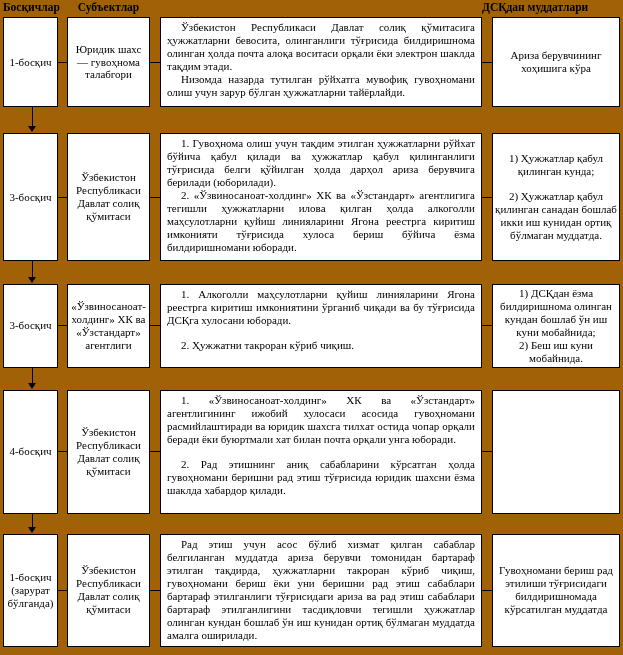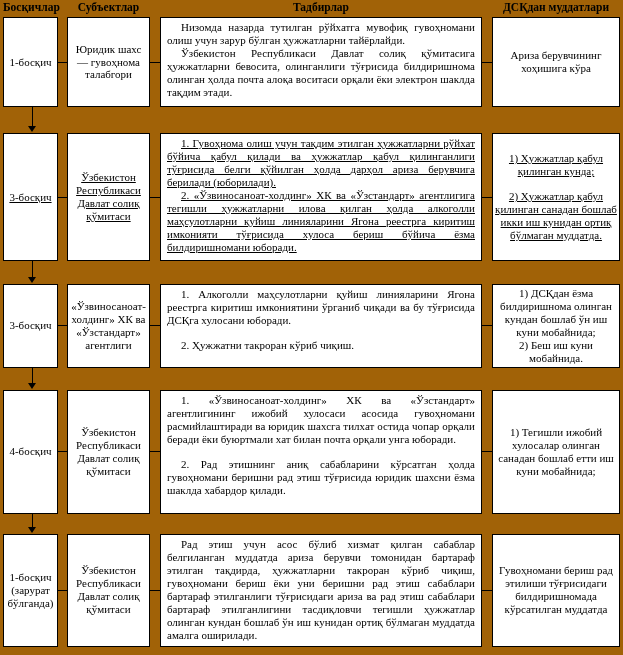--- a/index.html
+++ b/index.html
@@ -79,56 +79,55 @@
     border-right: 4.5px solid transparent;
     border-top: 6px solid #000;
   }
   
   .g1 { height: 26px; } .g1 .stem { height: 19px; } .g1 .head { top: 19px; }
   .g2 { height: 23px; } .g2 .stem { height: 16px; } .g2 .head { top: 16px; }
   .g3 { height: 22px; } .g3 .stem { height: 15px; } .g3 .head { top: 15px; }
   .g4 { height: 20px; } .g4 .stem { height: 13px; } .g4 .head { top: 13px; }
   
   .r1 .box { min-height: 90px; }
-  .r2 .box { min-height: 128px; text-decoration: underline; }
+  .r2 .box { min-height: 128px; }
   .r3 .box { min-height: 82px; }
   .r4 .box { min-height: 124px; }
   .r5 .box { min-height: 113px; }
 </style>
 </head>
 <body>
 
 <div class="page">
 
   <div class="thead">
     <div class="hcell">Босқичлар</div>
     <div></div>
     <div class="hcell">Субъектлар</div>
     <div></div>
-    <div class="hcell">Тадбирлар</div>
     <div></div>
     <div class="hcell">ДСҚдан муддатлари</div>
   </div>
 
   <div class="trow r1">
     <div class="box cellc">
         <div class="inner">
           <p>1-босқич</p>
         </div>
       </div>
     <div class="hline"></div>
     <div class="box cellc">
         <div class="inner">
           <p>Юридик шахс — гувоҳнома талабгори</p>
         </div>
       </div>
     <div class="hline"></div>
     <div class="box cellj">
+      <p>Ўзбекистон Республикаси Давлат солиқ қўмитасига ҳужжатларни бевосита, олинганлиги тўғрисида билдиришнома олинган ҳолда почта алоқа воситаси орқали ёки электрон шаклда тақдим этади.</p>
       <p>Низомда назарда тутилган рўйхатга мувофиқ гувоҳномани олиш учун зарур бўлган ҳужжатларни тайёрлайди.</p>
-      <p>Ўзбекистон Республикаси Давлат солиқ қўмитасига ҳужжатларни бевосита, олинганлиги тўғрисида билдиришнома олинган ҳолда почта алоқа воситаси орқали ёки электрон шаклда тақдим этади.</p>
     </div>
     <div class="hline"></div>
     <div class="box cellc">
         <div class="inner">
       <p>Ариза берувчининг хоҳишига кўра</p>
     </div>
       </div>
   </div>
 
   <div class="vgap g1">
@@ -211,21 +210,20 @@
         </div>
       </div>
     <div class="hline"></div>
     <div class="box cellj spaced">
       <p>1. «Ўзвиносаноат-холдинг» ХК ва «Ўзстандарт» агентлигининг ижобий хулосаси асосида гувоҳномани расмийлаштиради ва юридик шахсга тилхат остида чопар орқали беради ёки буюртмали хат билан почта орқали унга юборади.</p>
       <p>2. Рад этишнинг аниқ сабабларини кўрсатган ҳолда гувоҳномани беришни рад этиш тўғрисида юридик шахсни ёзма шаклда хабардор қилади.</p>
     </div>
     <div class="hline"></div>
     <div class="box cellc spaced">
         <div class="inner">
-      <p>1) Тегишли ижобий хулосалар олинган санадан бошлаб етти иш куни мобайнида;</p>
     </div>
       </div>
   </div>
 
   <div class="vgap g4">
     <div class="stem"></div>
     <div class="head"></div>
   </div>
 
   <div class="trow r5">

